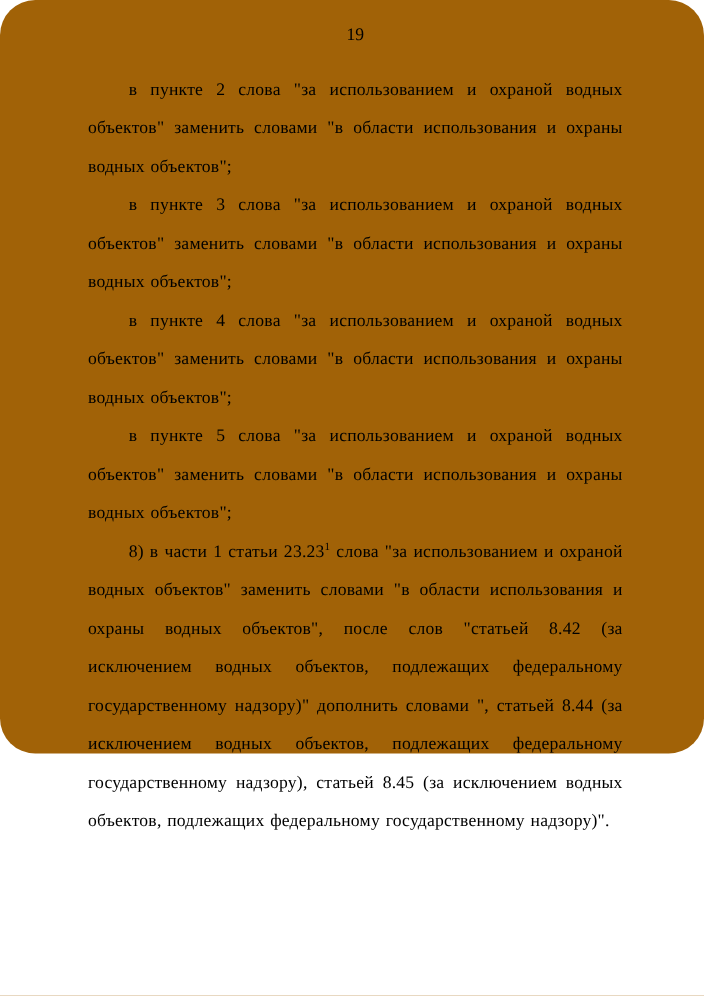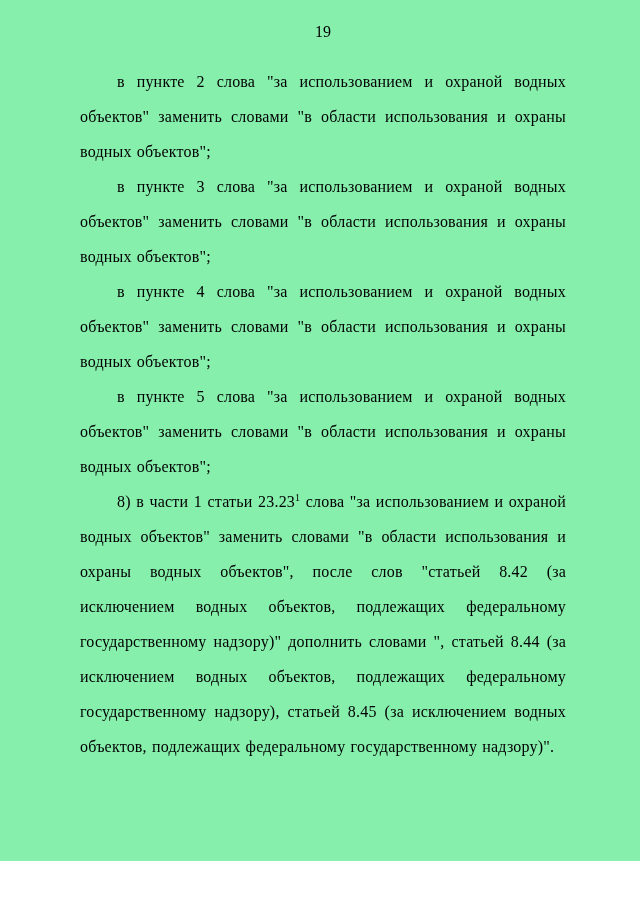--- a/index.html
+++ b/index.html
@@ -10,23 +10,24 @@
   }
   body {
     width: 640px;
     height: 905px;
     font-family: "Liberation Serif", serif;
     color: #000000;
     overflow: hidden;
   }
   .page {
     width: 640px;
-    height: 861px;
+    height: 685px;
     padding: 22px 74px 0 80px;
-    background: #86efac;
+    background: #a16207;
+    border-radius: 32px;
   }
   .page-number {
     text-align: center;
     font-size: 16px;
     line-height: 20px;
     margin-bottom: 22px;
   }
   .doc p {
     margin: 0;
     font-size: 16px;

